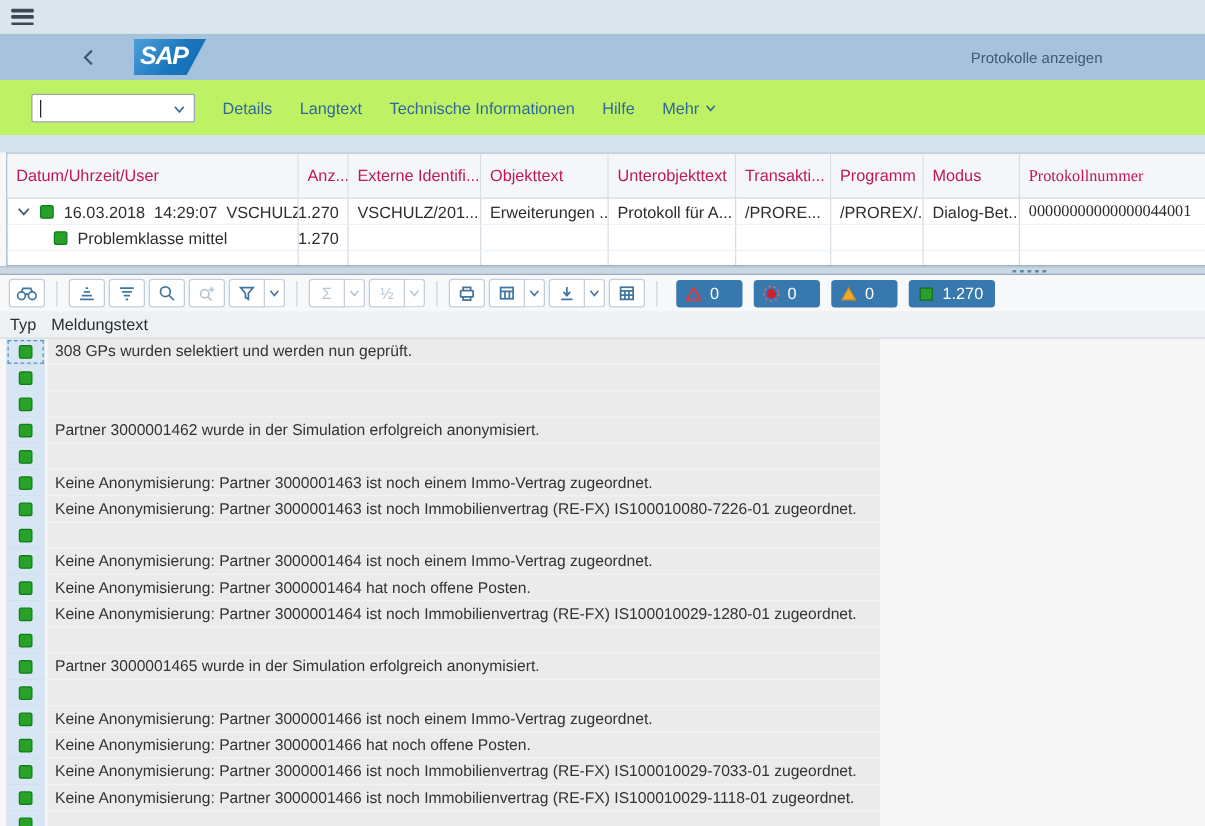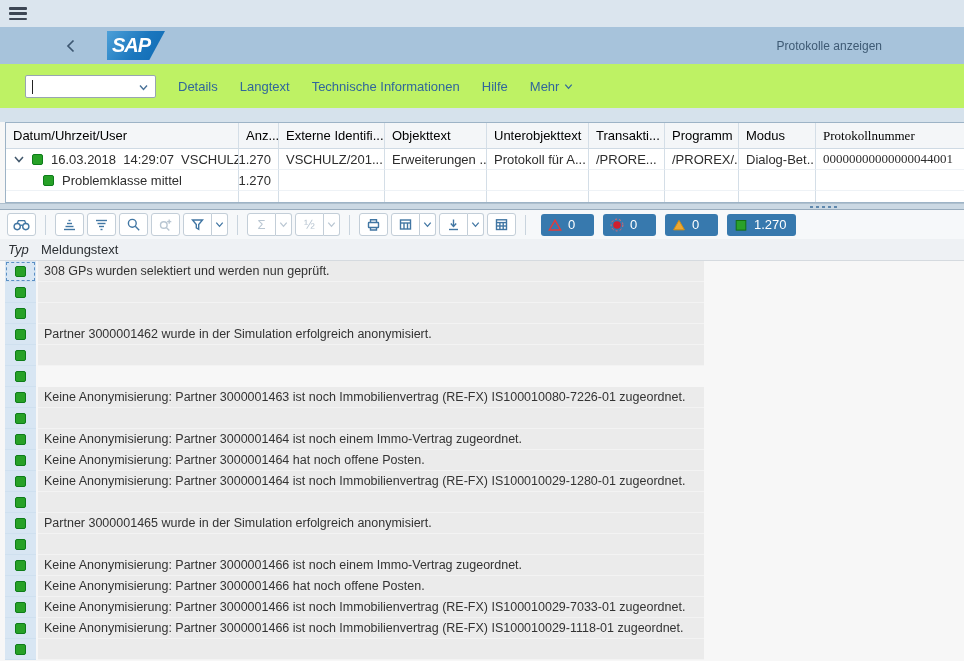--- a/index.html
+++ b/index.html
@@ -28,21 +28,21 @@
   .menu-item { margin-left:22px; color:#31679b; font-size:13px; cursor:pointer; white-space:nowrap; }
   .menu-more { display:flex; align-items:center; gap:4px; }
 
   .gap-strip { height:14px; background:#d6e2ec; }
 
   
   .log-table { margin-left:5px; width:959px; background:#fff; border:1px solid #9db3c6; border-right:none; position:relative; }
   .lt-row { display:grid; grid-template-columns:233px 40px 106px 102px 102px 76px 74px 77px auto; }
   .lt-cell { border-right:1px solid #d4dee7; padding:0 7px; display:flex; align-items:center; overflow:hidden; white-space:nowrap; font-size:13px; }
   .lt-cell:last-child { border-right:none;font-family:Liberation Serif, serif; }
-  .lt-head .lt-cell { height:26px; background:#f4f6f8; border-bottom:1px solid #cfdae4; color:#000000; }
+  .lt-head .lt-cell { height:36px; background:#f4f6f8; border-bottom:1px solid #cfdae4; color:#be185d; }
   .lt-data .lt-cell { height:21px; border-bottom:1px solid #eef2f6; color:#2d2d2d; }
   .lt-filler .lt-cell { height:11px; border-bottom:none; }
   .num { justify-content:flex-end; }
   .pre { white-space:pre; }
   .gsq { width:11px; height:11px; background:#27a127; border:1px solid #0e7c1a; border-radius:2px; flex:0 0 auto; }
   .row-chevron { margin-right:7px; flex:0 0 auto; display:flex; cursor:pointer; }
   .lt-data .gsq { margin-right:8px; }
   .indent { margin-left:30px; }
   .grip-dots { position:absolute; bottom:-6px; left:804px; display:flex; gap:3px; z-index:3; }
   .grip-dots i { width:3px; height:2px; background:#5f88ad; }
@@ -60,21 +60,21 @@
   .split .tb-btn { margin-left:0; }
   .split .main { border-radius:3px 0 0 3px; }
   .split .arrow { border-radius:0 3px 3px 0; min-width:16px; border-left:none; padding:0 2px; }
   .tb-sep { width:1px; height:20px; background:#c9d4de; margin:0 6px 0 9px; }
 
   .count-badge { height:22px; background:#3779ae; border-radius:3px; color:#fff; font-size:13px;
                  display:flex; align-items:center; gap:6px; padding:0 9px 0 7px; margin-left:9px; min-width:53px; cursor:pointer; }
 
   
   .msg-header { height:22px; background:#eef1f4; border-bottom:1px solid #d5dadf; display:flex; align-items:center; color:#2b2f33; }
-  .mh-typ { width:37px; padding-left:8px;font-style:italic; }
+  .mh-typ { width:37px; padding-left:8px; }
   .mh-text { padding-left:4px; }
   .msg-row { display:flex; height:21px; }
   .msg-typ { width:31px; margin-left:5px; background:#d8e6f3; border-bottom:1px solid #cfe0ef;
              display:flex; align-items:center; justify-content:center; cursor:pointer; }
   .msg-typ.focused { outline:1px dashed #5a8fc4; outline-offset:-2px; }
   .msg-text { width:666px; margin-left:2px; background:#ebebeb; border-bottom:1px solid #f3f3f3;
               font-size:12.5px; color:#333; display:flex; align-items:center; padding-left:6px;
               overflow:hidden; white-space:nowrap; cursor:default; }
 </style>
 </head>
@@ -366,20 +366,21 @@
     <div class="msg-row">
       <div class="msg-typ">
         <span class="gsq"></span>
       </div>
       <div class="msg-text"></div>
     </div>
     <div class="msg-row">
       <div class="msg-typ">
         <span class="gsq"></span>
       </div>
+      <div class="msg-text">Keine Anonymisierung: Partner 3000001463 ist noch einem Immo-Vertrag zugeordnet.</div>
     </div>
     <div class="msg-row">
       <div class="msg-typ">
         <span class="gsq"></span>
       </div>
       <div class="msg-text">Keine Anonymisierung: Partner 3000001463 ist noch Immobilienvertrag (RE-FX) IS100010080-7226-01 zugeordnet.</div>
     </div>
     <div class="msg-row">
       <div class="msg-typ">
         <span class="gsq"></span>

